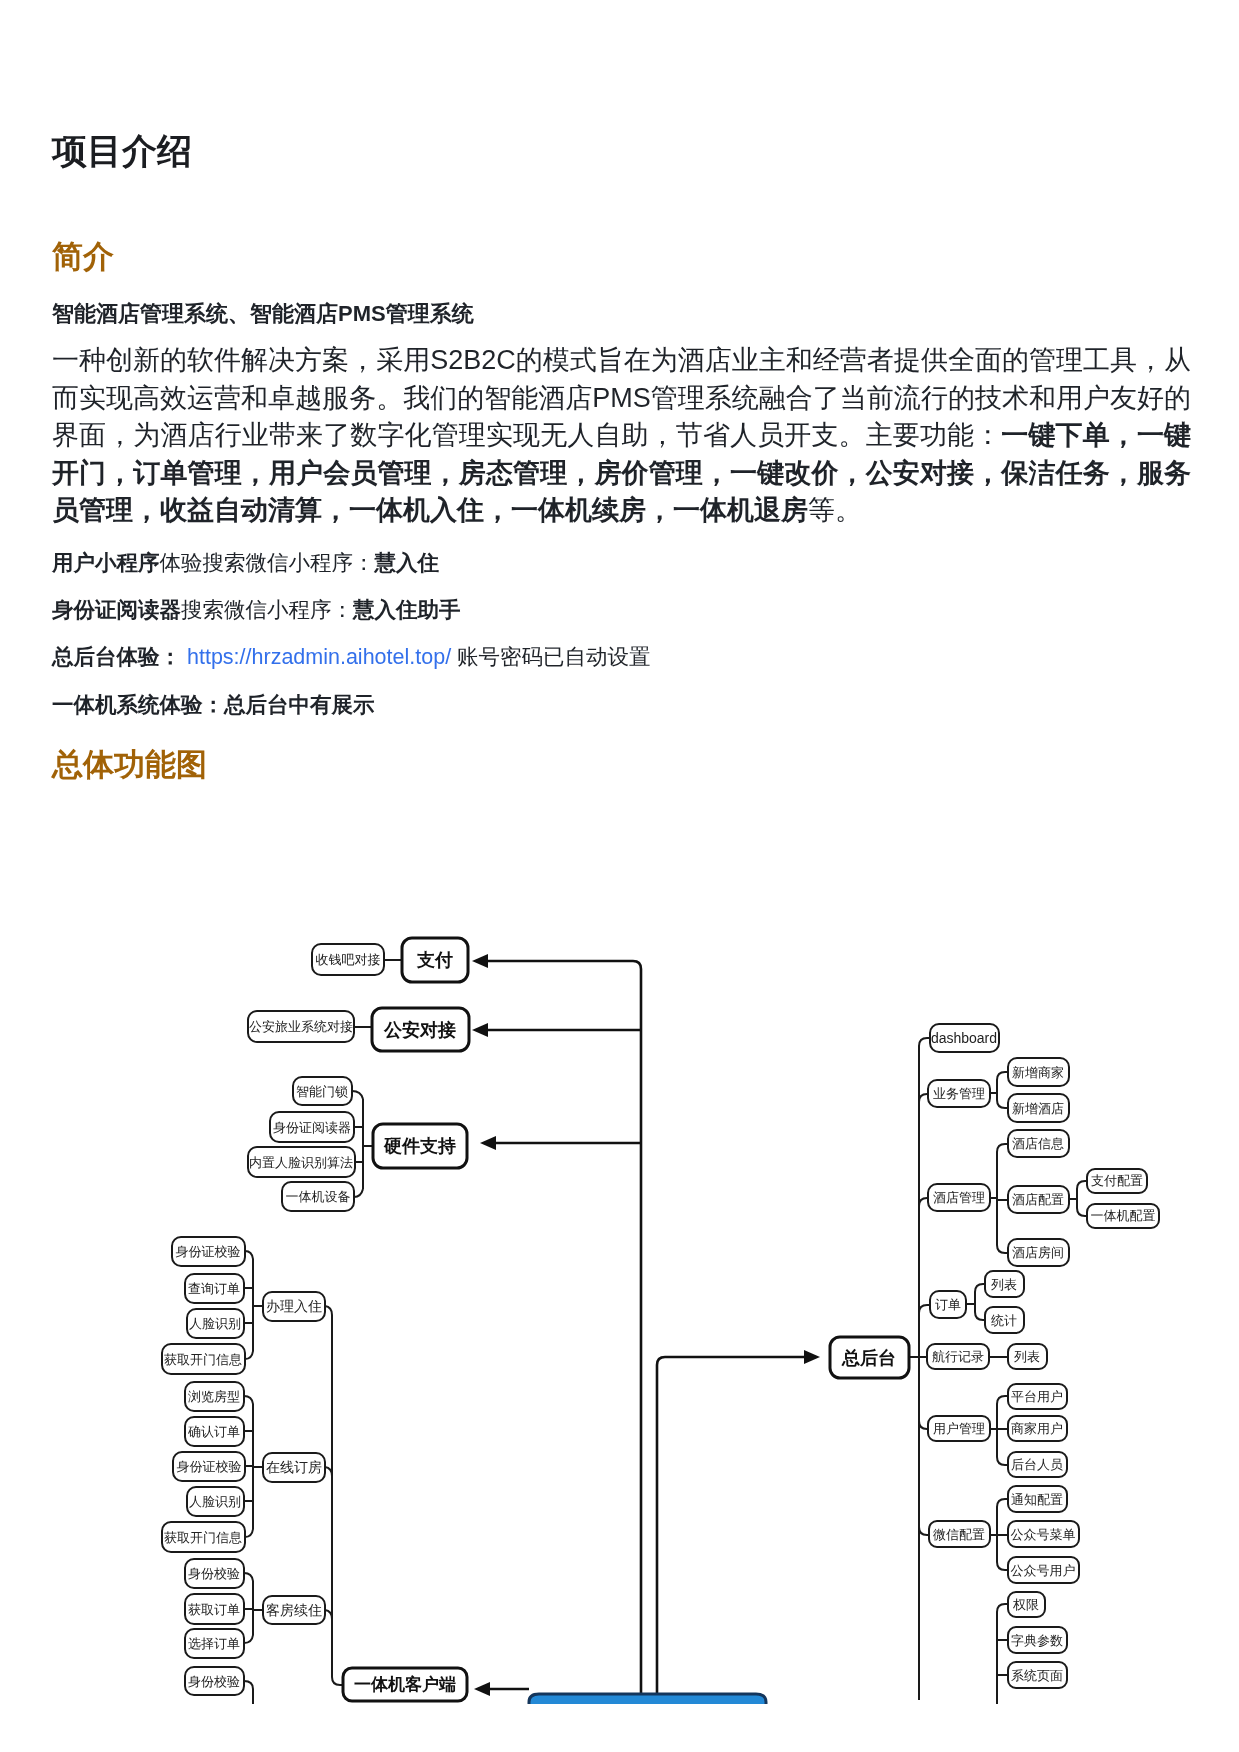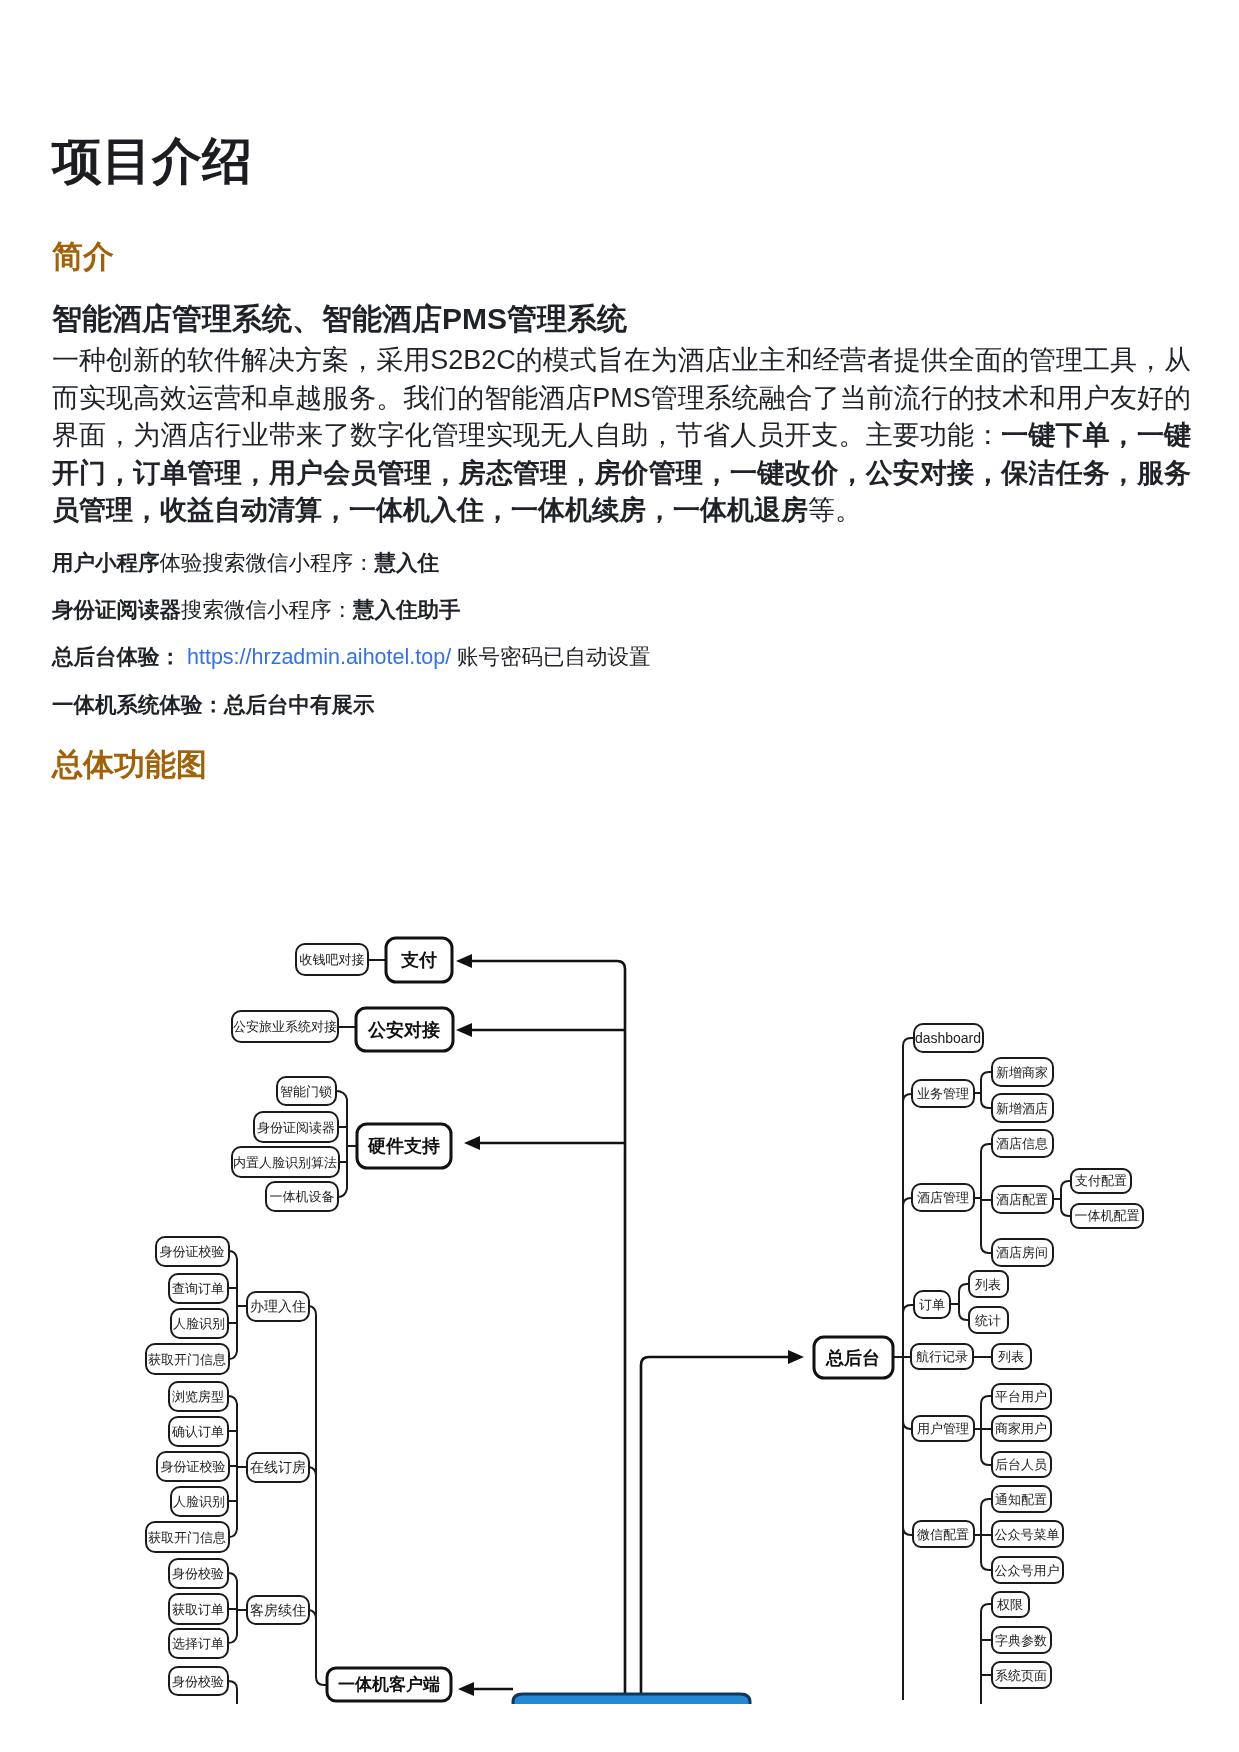--- a/index.html
+++ b/index.html
@@ -2,29 +2,29 @@
 <html><head>
 <meta charset="utf-8">
 <style>
   html,body{margin:0;padding:0;}
   body{
     width:1239px;height:1752px;position:relative;background:#ffffff;
     font-family:"Liberation Sans","DejaVu Sans",sans-serif;color:#1f2329;
   }
   .abs{position:absolute;left:52px;}
   h1,h2,p{margin:0;padding:0;}
-  .h1{font-size:50px;font-weight:700;color:#1b1d21;}
+  .h1{font-size:35px;font-weight:700;color:#1b1d21;}
   .h2{font-size:31px;font-weight:700;color:#a16207;}
-  .sub{font-size:30px;font-weight:700;}
+  .sub{font-size:22px;font-weight:700;}
   .para{font-size:27px;line-height:37.6px;width:1139px;text-align:justify;}
   .para b{font-weight:700;}
   .lbl{font-size:21.5px;}
   .lbl b{font-weight:700;margin-top:8px;}
   .link{color:#3370EB;text-decoration:none;}
-  .diagram-wrap{position:absolute;left:0;top:898px;width:991px;height:806px;}
+  .diagram-wrap{position:absolute;left:0;top:898px;width:991px;height:806px;padding-left:16px;}
   
   .ln{fill:none;stroke:#1a1a1a;stroke-width:2;stroke-linejoin:round;stroke-linecap:butt;}
   .ar{fill:none;stroke:#111111;stroke-width:2.6;}
   .ah{fill:#111111;stroke:none;}
   .nb{fill:#ffffff;stroke:#1a1a1a;stroke-width:2;}
   .nbB{fill:#ffffff;stroke:#111111;stroke-width:3;}
   .nt{font-size:13px;fill:#222222;text-anchor:middle;font-family:"Liberation Sans","DejaVu Sans",sans-serif;}
   .nt14{font-size:14px;fill:#222222;text-anchor:middle;}
   .ntB{font-size:18px;font-weight:700;fill:#111111;text-anchor:middle;}
   .ntB17{font-size:17px;font-weight:700;fill:#111111;text-anchor:middle;}

